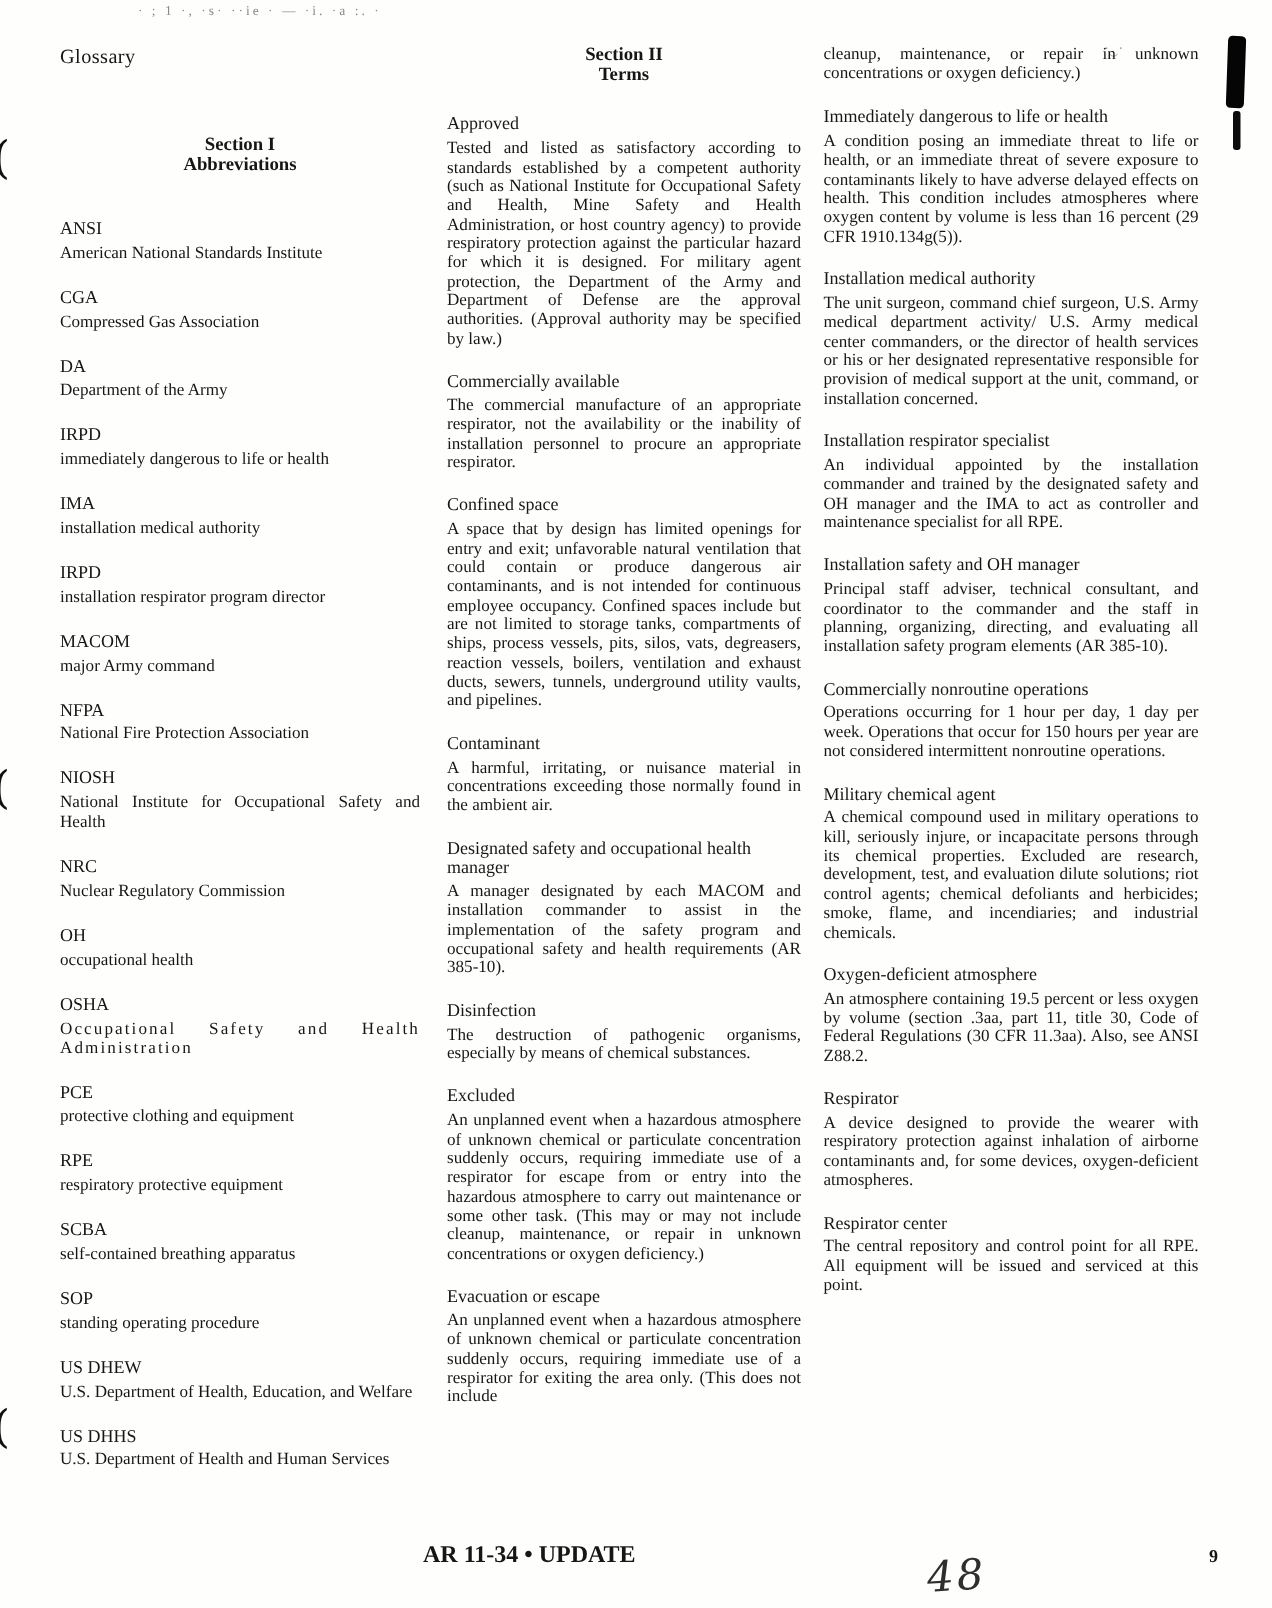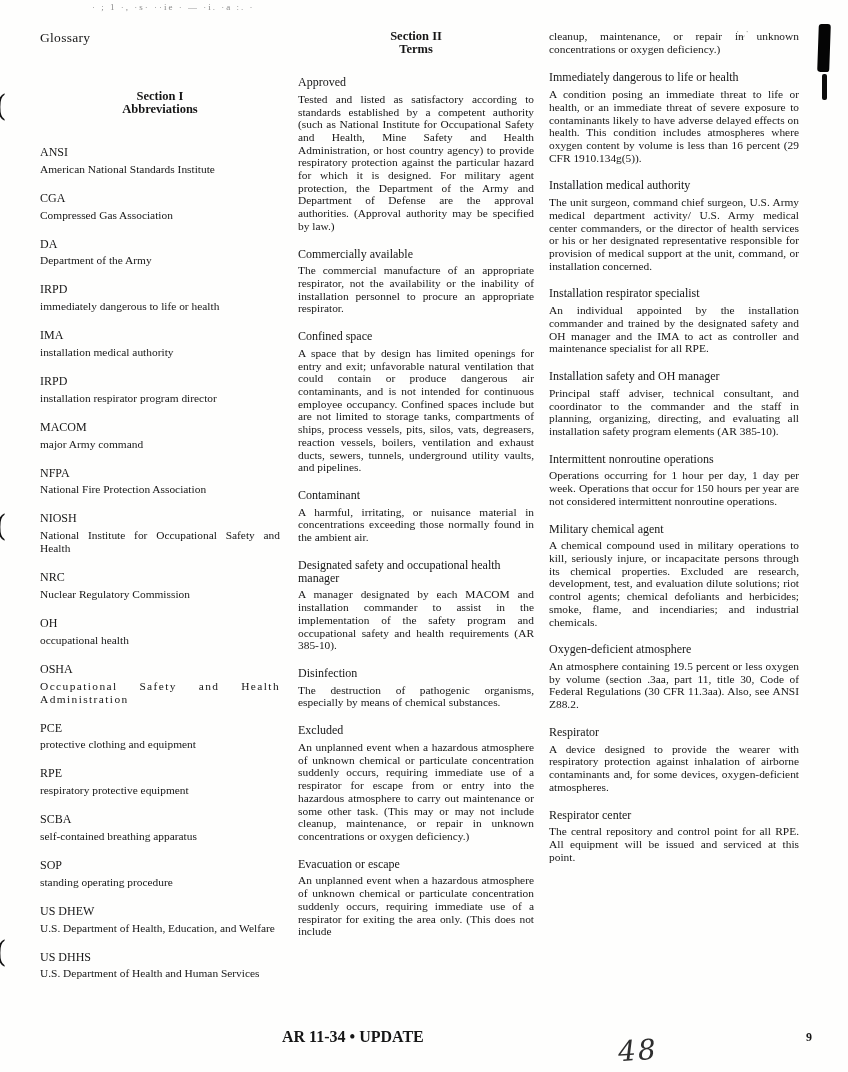--- a/index.html
+++ b/index.html
@@ -231,21 +231,21 @@
           <div class="term">Installation respirator specialist</div>
           <div class="def">An individual appointed by the installation commander and trained by the designated safety and OH manager and the IMA to act as controller and maintenance specialist for all RPE.</div>
         </div>
 
         <div class="entry">
           <div class="term">Installation safety and OH manager</div>
           <div class="def">Principal staff adviser, technical consultant, and coordinator to the commander and the staff in planning, organizing, directing, and evaluating all installation safety program elements (AR 385-10).</div>
         </div>
 
         <div class="entry">
-          <div class="term">Intermittent nonroutine operations</div>
+          <div class="term">Commercially nonroutine operations</div>
           <div class="def">Operations occurring for 1 hour per day, 1 day per week. Operations that occur for 150 hours per year are not considered intermittent nonroutine operations.</div>
         </div>
 
         <div class="entry">
           <div class="term">Military chemical agent</div>
           <div class="def">A chemical compound used in military operations to kill, seriously injure, or incapacitate persons through its chemical properties. Excluded are research, development, test, and evaluation dilute solutions; riot control agents; chemical defoliants and herbicides; smoke, flame, and incendiaries; and industrial chemicals.</div>
         </div>
 
         <div class="entry">
           <div class="term">Oxygen-deficient atmosphere</div>

